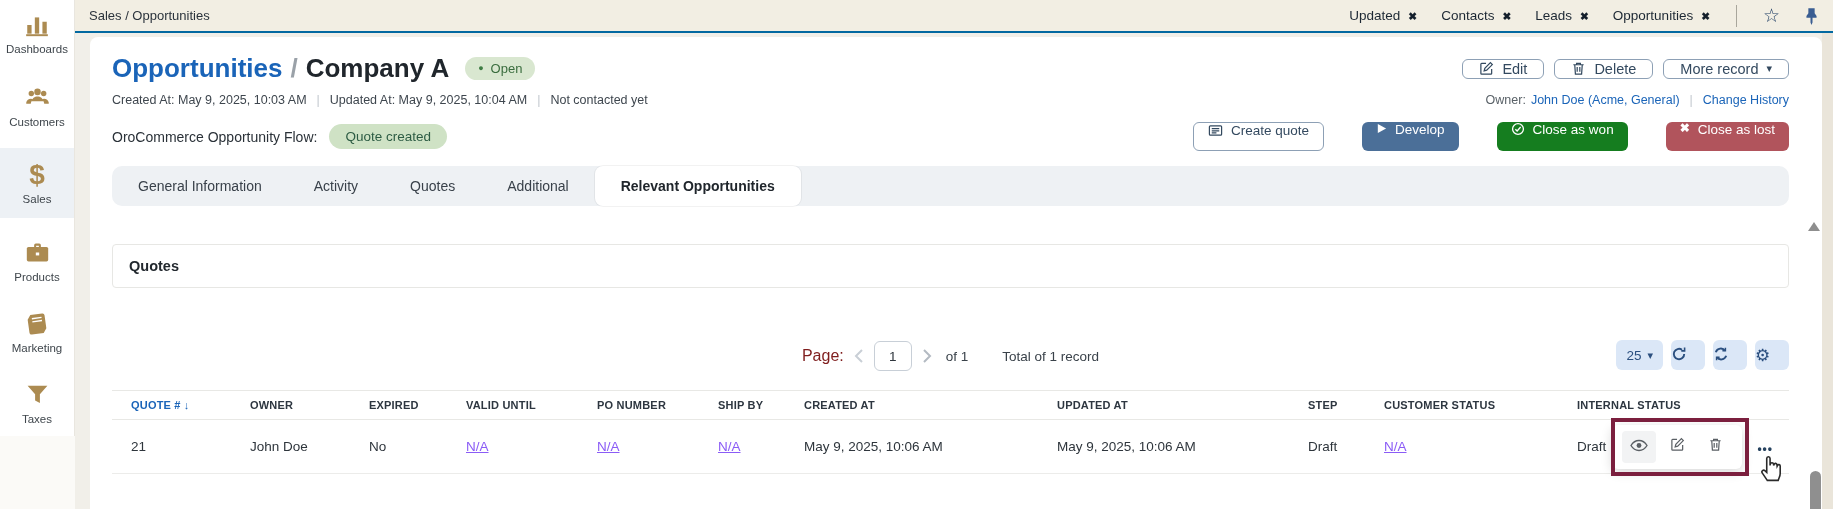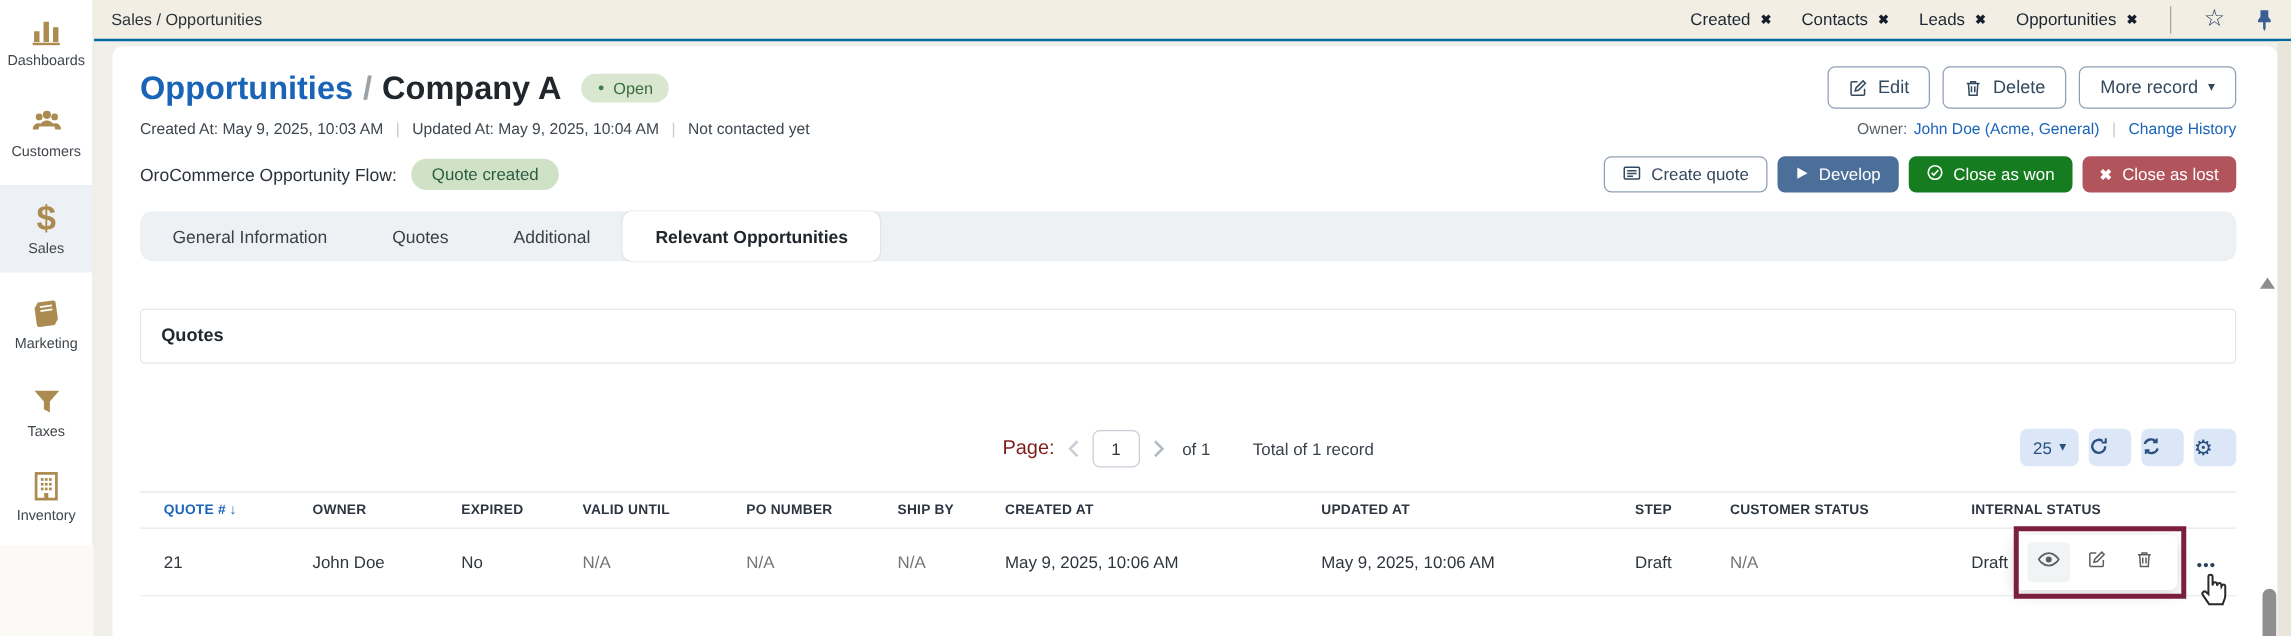--- a/index.html
+++ b/index.html
@@ -36,38 +36,38 @@
 
   .title-row { margin-top:16px; display:flex; align-items:center; }
   .title-link { font-size:26px; font-weight:700; color:#1a64b8; cursor:pointer; }
   .title-sep { font-size:26px; font-weight:700; color:#9aa1a8; margin:0 8px; }
   .page-title { font-size:26px; font-weight:700; color:#20262c; }
   .badge-open { margin-left:16px; display:flex; align-items:center; gap:7px; background:#d9e7d0;
                 color:#3a6d3e; font-size:13px; padding:4px 13px; border-radius:14px; }
   .badge-dot { font-size:9px; color:#3f7d44; line-height:1; }
 
   .header-buttons { margin-left:auto; display:flex; gap:10px; }
-  .btn-outline { display:flex; align-items:center; gap:8px; height:34px; padding:0 16px; background:#fff;
+  .btn-outline { display:flex; align-items:center; gap:8px; height:20px; padding:0 16px; background:#fff;
                  border:1px solid #8da0b5; border-radius:6px; font-size:14.5px; color:#33495f; cursor:pointer; }
   .btn-outline svg { display:block; }
   .caret { font-size:11px; line-height:1; }
 
   .meta-row { margin-top:9px; display:flex; align-items:center; font-size:12.5px; color:#3e464e; }
   .meta-right { margin-left:auto; display:flex; align-items:center; }
   .pipe { color:#c3c9cf; margin:0 10px; font-size:12.5px; }
   .link { color:#1a64b8; cursor:pointer; }
   .owner-label { color:#5a6268; margin-right:5px; }
 
   .flow-row { margin-top:15px; display:flex; align-items:center; }
   .flow-label { font-size:14px; color:#2a3138; }
   .flow-badge { margin-left:12px; background:#cfe2c5; color:#2d5c44; font-size:13.5px;
                 padding:5px 16px; border-radius:15px; }
   .flow-buttons { margin-left:auto; display:flex; gap:8px; }
-  .btn-sm { display:flex; align-items:center; gap:8px; height:29px; padding:0 14px; border-radius:6px;
-            font-size:13.5px; cursor:pointer; }
+  .btn-sm { display:flex; align-items:flex-start; gap:8px; height:29px; padding:0 14px; border-radius:6px;
+            font-size:13.5px; cursor:pointer;margin-left:30px; }
   .btn-quote { background:#fff; border:1px solid #8da0b5; color:#33495f; }
   .btn-develop { background:#4b6f98; color:#fff; border:none; }
   .btn-won { background:#157d1f; color:#fff; border:none; }
   .btn-lost { background:#b1545c; color:#fff; border:none; }
   .x-white { font-size:12px; font-weight:700; color:#fff; line-height:1; }
 
   .tabs { margin-top:15px; height:40px; background:#eef1f4; border-radius:10px; display:flex; align-items:stretch; }
   .tab { display:flex; align-items:center; padding:0 26px; font-size:14px; color:#39414a; cursor:pointer; }
   .tab.active { background:#ffffff; border-radius:8px; font-weight:700; color:#20262c;
                 box-shadow:0 0 0 1px rgba(0,0,0,0.05); }
@@ -92,21 +92,21 @@
 
   .grid-head, .grid-row { display:grid;
     grid-template-columns:119px 119px 97px 131px 121px 86px 253px 251px 76px 193px 1fr; }
   .grid-head { margin-top:18px; border-top:1px solid #e8e8e5; border-bottom:1px solid #e8e8e5; padding:8px 0; }
   .grid-head .cell { padding-left:19px; font-size:11px; font-weight:700; color:#2d3640; letter-spacing:.2px;
                      white-space:nowrap; cursor:pointer; }
   .grid-head .cell.sorted { color:#1a64b8; }
   .sort-arrow { margin-left:3px; }
   .grid-row { position:relative; padding:19px 0; border-bottom:1px solid #ececea; }
   .grid-row .cell { padding-left:19px; font-size:13.5px; color:#2e353c; white-space:nowrap; }
-  .grid-row .cell.muted { color:#737373; }
+  .grid-row .cell.muted { color:#8b5cf6;text-decoration:underline; }
 
   .action-panel { position:absolute; right:47px; top:50%; transform:translateY(-50%); background:#fff;
                   border-radius:6px; box-shadow:0 3px 12px rgba(0,0,0,.16); display:flex; align-items:center;
                   padding:6px 10px; gap:4px; z-index:2; }
   .act-btn { width:34px; height:32px; display:flex; align-items:center; justify-content:center;
              color:#5a5f64; border-radius:4px; cursor:pointer; }
   .act-btn.first { background:#f2f3f4; }
   .annotation-box { position:absolute; right:40px; top:50%; transform:translateY(-50%); width:138px; height:58px;
                     border:4px solid #7b1f3e; z-index:3; pointer-events:none; }
   .row-dots { position:absolute; right:16px; top:22px; color:#26425f; font-weight:700; font-size:12px;
@@ -146,20 +146,30 @@
           <path d="M22 16.5c-.3-2.1-2.2-3.5-4.2-3.5-.7 0-1.4.2-2 .5 1.2 1 2 2.4 2.2 4H22z"></path>
         </svg>
     </span>
     <span class="side-label">Customers</span>
   </div>
   <div class="side-item si-sales">
     <span class="ic">
         <span class="dollar">$</span>
       </span>
     <span class="side-label">Sales</span>
+  </div>
+  <div class="side-item si-prod">
+    <span class="ic">
+      <svg width="27" height="27" viewBox="0 0 24 24" fill="#ac8b51">
+          <path d="M9 7V5.5A1.5 1.5 0 0 1 10.5 4h3A1.5 1.5 0 0 1 15 5.5V7h-1.8v-1h-2.4v1z"></path>
+          <rect x="2.5" y="7" width="19" height="13" rx="1.5"></rect>
+          <rect x="10.5" y="12" width="3" height="2.6" fill="#fff"></rect>
+        </svg>
+    </span>
+    <span class="side-label">Products</span>
   </div>
   <div class="side-item si-mark">
     <span class="ic">
       <svg width="26" height="26" viewBox="0 0 24 24">
           <path d="M7 3h11a2 2 0 0 1 2 2v12l-3 4H6a2 2 0 0 1-2-2V7z" fill="#ac8b51" transform="rotate(-8 12 12)"></path>
           <path d="M8 6.5h9M8 9.5h9" stroke="#fff" stroke-width="1.3" transform="rotate(-8 12 12)"></path>
         </svg>
     </span>
     <span class="side-label">Marketing</span>
   </div>
@@ -193,21 +203,21 @@
   </div>
   <div class="side-item si-part">
     
   </div>
 </div>
 
 <header class="topbar">
   <span class="breadcrumb">Sales / Opportunities</span>
   <div class="topbar-right">
     <span class="pin-tab">
-      <span>Created</span>
+      <span>Updated</span>
       <span class="pin-close">✖</span>
     </span>
     <span class="pin-tab">
       <span>Contacts</span>
       <span class="pin-close">✖</span>
     </span>
     <span class="pin-tab">
       <span>Leads</span>
       <span class="pin-close">✖</span>
     </span>
@@ -307,20 +317,21 @@
         </button>
         <button class="btn-sm btn-lost">
           <span class="x-white">✖</span>
           <span>Close as lost</span>
         </button>
       </div>
     </div>
 
     <div class="tabs">
       <div class="tab">General Information</div>
+      <div class="tab">Activity</div>
       <div class="tab">Quotes</div>
       <div class="tab">Additional</div>
       <div class="tab active">Relevant Opportunities</div>
     </div>
 
     <div class="quotes-panel">
       <span class="quotes-title">Quotes</span>
     </div>
 
     <div class="pager-row">

